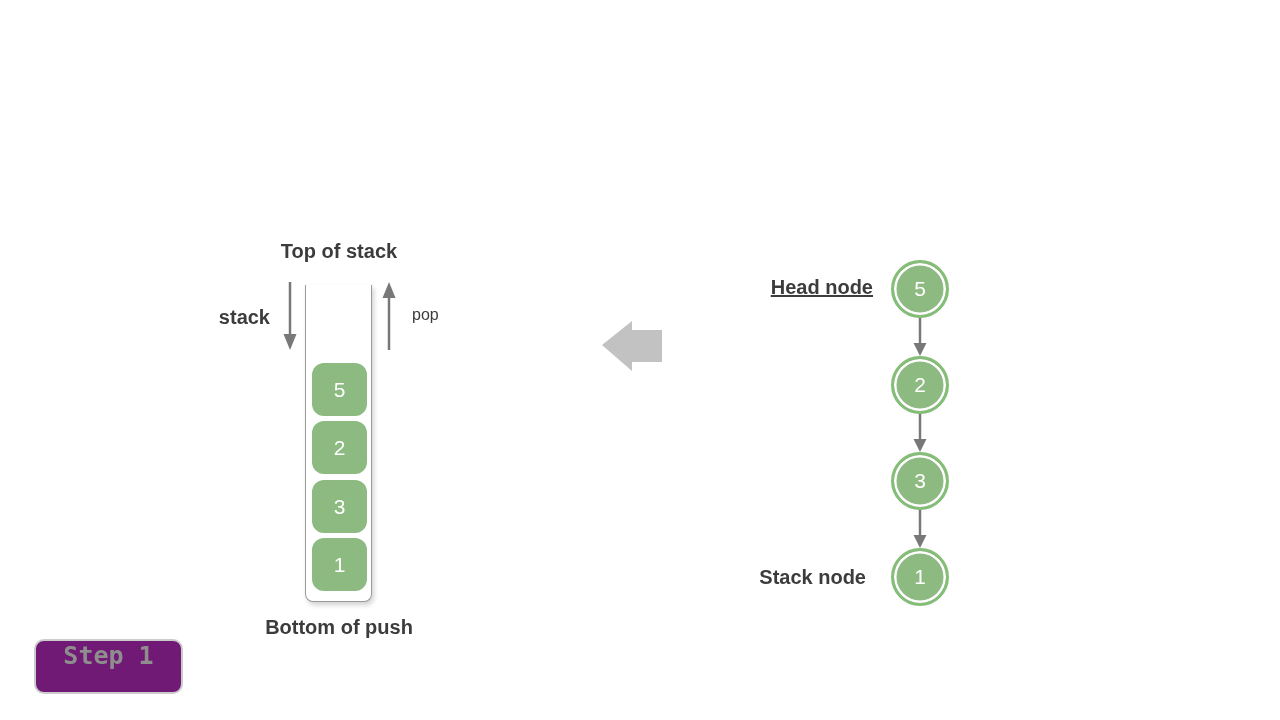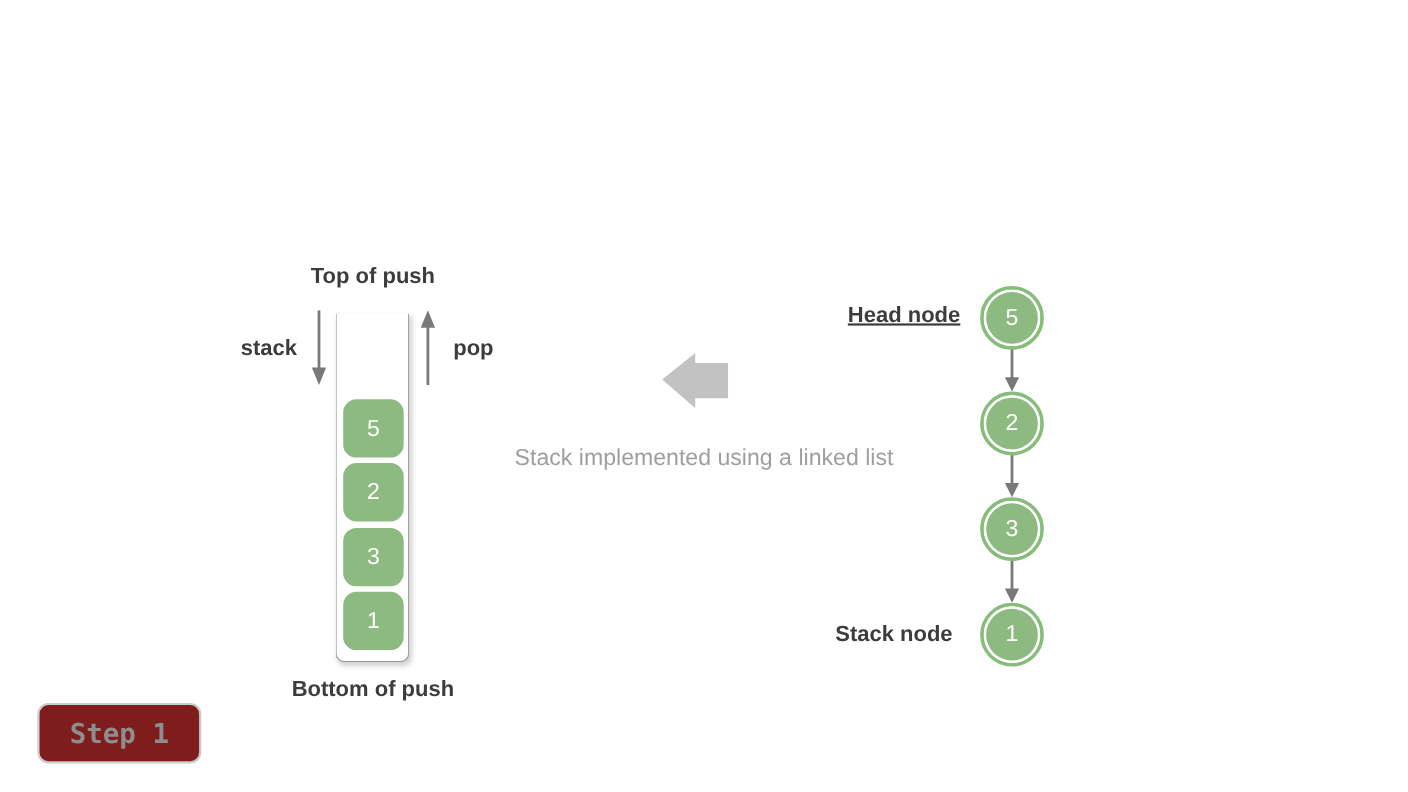--- a/index.html
+++ b/index.html
@@ -36,21 +36,21 @@
     background: #8cba80; border-radius: 12px;
     display: flex; align-items: center; justify-content: center;
     color: #ffffff; font-size: 21px; font-weight: 500;
   }
   .push-label {
     left: 190px; width: 80px; top: 306px; text-align: right;
     font-size: 20px; font-weight: bold; color: #3c3c3c;
   }
   .pop-label {
     left: 412px; width: 80px; top: 306px; text-align: left;
-    font-size: 20px; font-weight: bold; color: #3c3c3c;
+    font-size: 16px; font-weight: normal; color: #3c3c3c;
   }
 
   
   .caption {
     left: 390px; top: 405px; width: 500px; text-align: center;
     font-size: 21px; color: #9e9e9e; font-weight: 400;
   }
 
   
   .ll-node {
@@ -65,43 +65,43 @@
   .head-label, .tail-label {
     width: 160px; text-align: right;
     font-size: 20px; font-weight: bold; color: #3c3c3c;
   }
   .head-label { left: 713px; top: 276px; text-decoration: underline; }
   .tail-label  { left: 706px; top: 566px; }
 
   
   .step-badge {
     left: 34px; top: 639px; width: 149px; height: 55px;
-    background: #7f1d1d;
+    background: #701a75;
     border: 2px solid #cccccc;
     border-radius: 10px;
-    display: flex; align-items: center; justify-content: center;
+    display: flex; align-items: flex-start; justify-content: center;
   }
   .step-badge span {
     font-family: "DejaVu Sans Mono", monospace;
     font-size: 25px; font-weight: bold; color: #8e8e8e;
   }
 
   
   .watermark {
     left: 985px; top: 679px; width: 250px; text-align: right;
     font-family: "DejaVu Sans Mono", monospace;
     font-size: 15px; color: #c8c8c8;
   }
 </style>
 </head>
 <body>
 
 <div class="stage">
 
-  <div class="abs stack-top-label">Top of push</div>
+  <div class="abs stack-top-label">Top of stack</div>
 
   <svg class="abs" style="left:279px; top:282px;" width="22" height="70" viewBox="0 0 22 70">
     <line x1="11" y1="0" x2="11" y2="54" stroke="#787878" stroke-width="2.5"></line>
     <polygon points="4.5,52 17.5,52 11,68" fill="#787878"></polygon>
   </svg>
   <div class="abs push-label">stack</div>
 
   <svg class="abs" style="left:378px; top:282px;" width="22" height="70" viewBox="0 0 22 70">
     <line x1="11" y1="68" x2="11" y2="14" stroke="#787878" stroke-width="2.5"></line>
     <polygon points="4.5,16 17.5,16 11,0" fill="#787878"></polygon>
@@ -113,21 +113,20 @@
   <div class="abs stack-item" style="top:363px;">5</div>
   <div class="abs stack-item" style="top:421px;">2</div>
   <div class="abs stack-item" style="top:480px;">3</div>
   <div class="abs stack-item" style="top:538px;">1</div>
 
   <div class="abs stack-bottom-label">Bottom of push</div>
 
   <svg class="abs" style="left:602px; top:321px;" width="60" height="50" viewBox="0 0 60 50">
     <polygon points="0,24 30,0 30,9 60,9 60,41 30,41 30,50" fill="#c2c2c2"></polygon>
   </svg>
-  <div class="abs caption">Stack implemented using a linked list</div>
 
   <div class="abs head-label">Head node</div>
   <div class="abs tail-label">Stack node</div>
 
   <svg class="abs" style="left:910px; top:316px;" width="20" height="42" viewBox="0 0 20 42">
     <line x1="10" y1="0" x2="10" y2="28" stroke="#787878" stroke-width="2.5"></line>
     <polygon points="3.5,27 16.5,27 10,40" fill="#787878"></polygon>
   </svg>
   <svg class="abs" style="left:910px; top:412px;" width="20" height="42" viewBox="0 0 20 42">
     <line x1="10" y1="0" x2="10" y2="28" stroke="#787878" stroke-width="2.5"></line>

